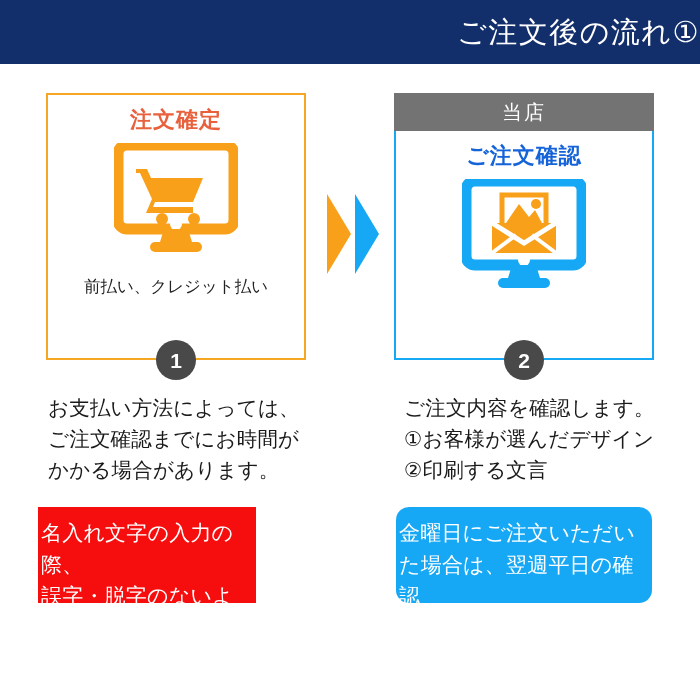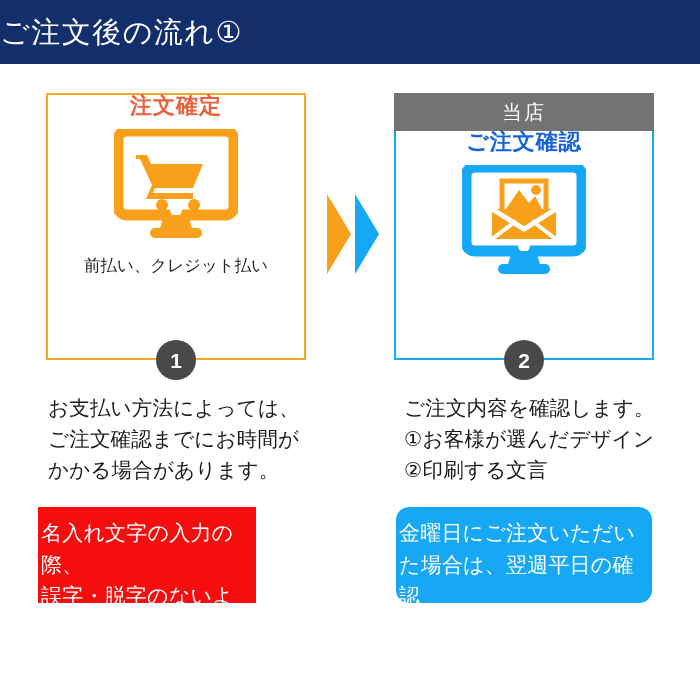--- a/index.html
+++ b/index.html
@@ -25,21 +25,21 @@
   
   .header-banner {
     position: absolute;
     left: 0;
     top: 0;
     width: 700px;
     height: 64px;
     background: #132f6b;
     display: flex;
     align-items: center;
-    justify-content: flex-start;
+    justify-content: flex-end;
   }
   .header-title {
     color: #ffffff;
     font-size: 29px;
     letter-spacing: 1.5px;
     font-weight: 400;
     line-height: 1;
     white-space: nowrap;
   }
 
@@ -69,36 +69,37 @@
     font-size: 20px;
     letter-spacing: 2px;
     line-height: 1;
   }
 
   .card-subtitle {
     text-align: center;
     font-weight: bold;
     font-size: 22px;
     letter-spacing: 1px;
+    margin-top: 14px;
     line-height: 1;
   }
   .card.left  .card-subtitle { color: #e8603c; }
   .card.right .card-subtitle { color: #1463d8; }
 
   .card-icon-wrap {
     display: flex;
     justify-content: center;
     margin-top: 12px;
   }
 
   .card-note {
     text-align: center;
     font-size: 16.5px;
     color: #222222;
-    margin-top: 10px;
+    margin-top: 17px;
     letter-spacing: 0px;
   }
 
   
   .badge {
     position: absolute;
     width: 40px;
     height: 40px;
     border-radius: 50%;
     background: #494949;

